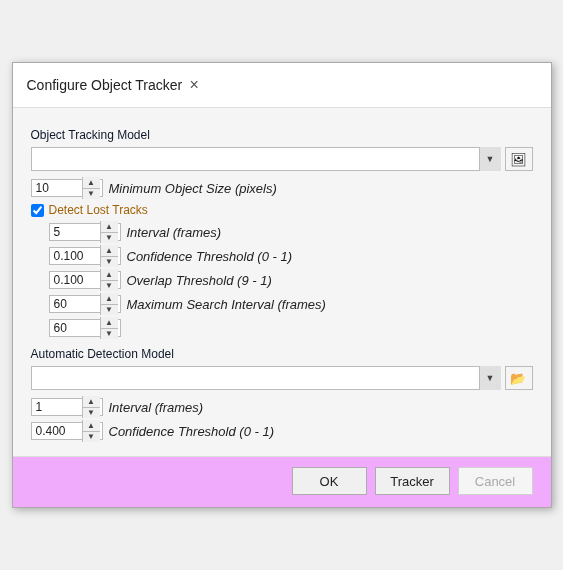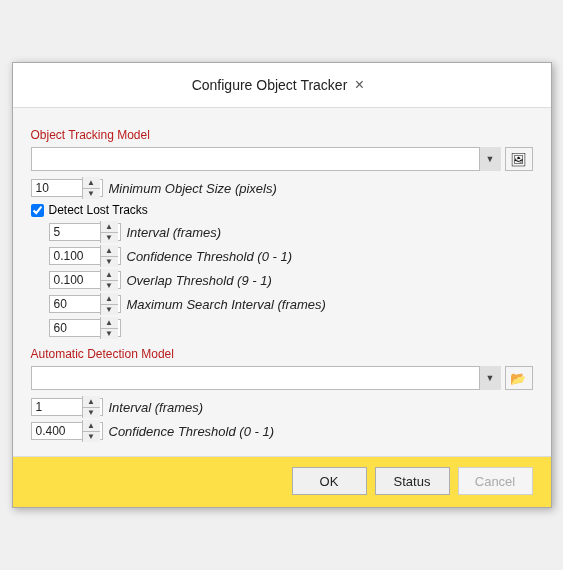--- a/index.html
+++ b/index.html
@@ -26,21 +26,21 @@
       box-shadow: 2px 2px 8px rgba(0,0,0,0.3);
       width: 540px;
       padding: 0;
     }
 
     .title-bar {
       background: #fff;
       border-bottom: 1px solid #ddd;
       padding: 10px 14px;
       display: flex;
-      justify-content: center;
+      justify-content: flex-start;
       align-items: center;
     }
 
     .title-bar-text {
       font-size: 14px;
       font-weight: 400;
       color: #222;
     }
 
     .close-btn {
@@ -54,21 +54,21 @@
       justify-content: center;
       color: #555;
       font-size: 16px;
     }
 
     .dialog-body {
       padding: 14px 18px 10px 18px;
     }
 
     .section-label {
-      color: #b91c1c;
+      color: #0f172a;
       font-size: 12px;
       margin-bottom: 5px;
       margin-top: 6px;
     }
 
     .row {
       display: flex;
       align-items: center;
       margin-bottom: 6px;
     }
@@ -186,35 +186,35 @@
       margin-bottom: 6px;
       margin-top: 2px;
     }
 
     .checkbox-row input[type="checkbox"] {
       margin-right: 5px;
       cursor: pointer;
     }
 
     .checkbox-label {
-      color: #000000;
+      color: #a16207;
       font-size: 12px;
     }
 
     .indent {
       margin-left: 18px;
     }
 
     .button-row {
       display: flex;
       justify-content: flex-end;
       gap: 8px;
       padding: 10px 18px 12px 18px;
       border-top: 1px solid #ddd;
-      background: #fde047;
+      background: #f0abfc;
     }
 
     .dialog-btn {
       min-width: 75px;
       height: 28px;
       border: 1px solid #adadad;
       background: #f0f0f0;
       cursor: pointer;
       font-size: 13px;
       color: #222;
@@ -356,16 +356,16 @@
           <button class="spin-down">▼</button>
         </div>
       </div>
       <span class="row-label">Confidence Threshold (0 - 1)</span>
     </div>
 
   </div>
 
   <div class="button-row">
     <button class="dialog-btn">OK</button>
-    <button class="dialog-btn">Status</button>
+    <button class="dialog-btn">Tracker</button>
     <button class="dialog-btn" disabled="">Cancel</button>
   </div>
 </div>
 
 </body></html>

